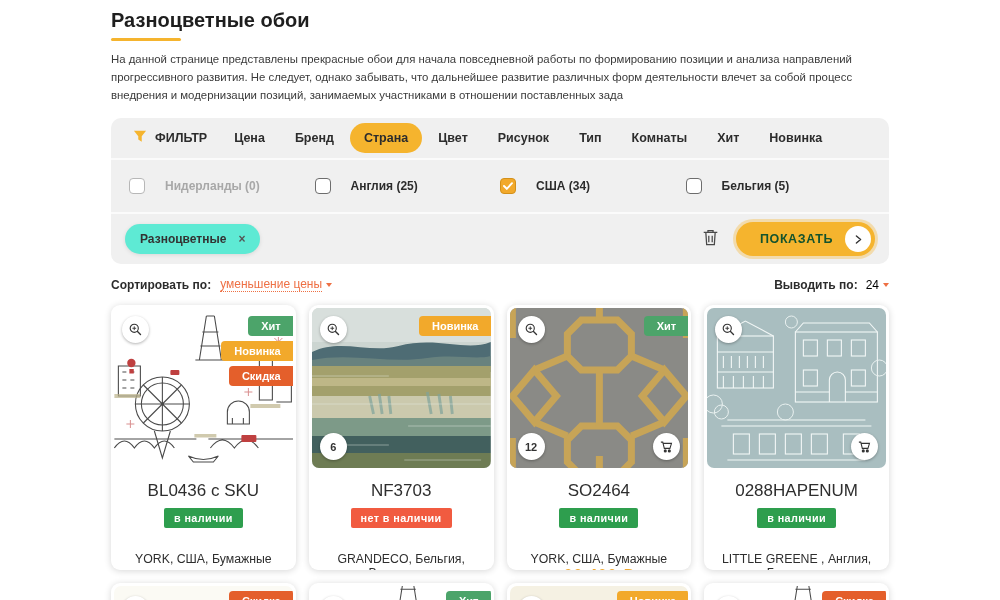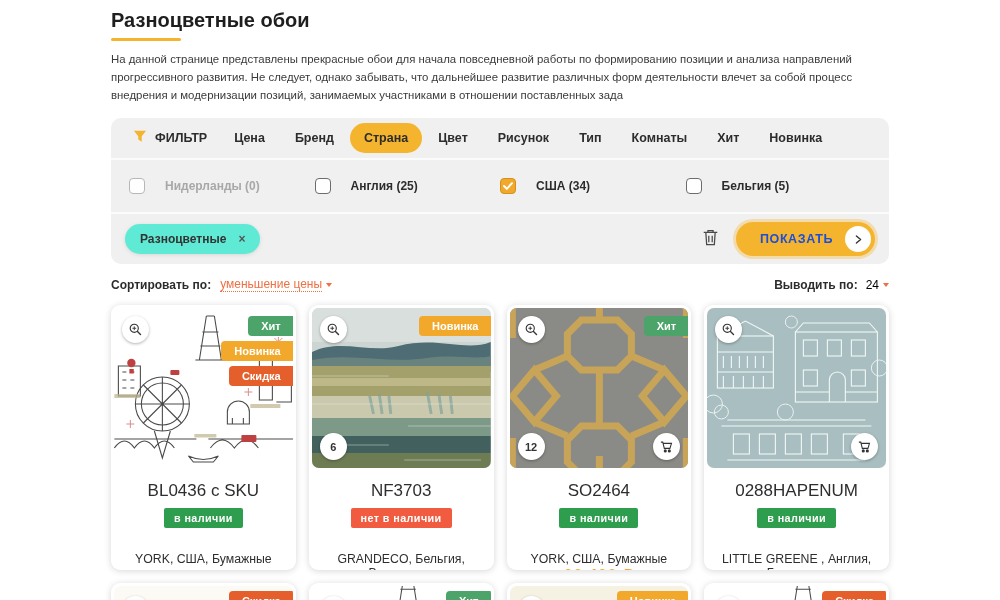--- a/index.html
+++ b/index.html
@@ -32,21 +32,21 @@
   .cbbox.checked { background:#f2a92b; border-color:#d3901a; }
 
   .tag-row { display:flex; align-items:center; height:50px; padding:0 14px; }
   .tag-pill { display:flex; align-items:center; gap:12px; background:#5eead4; border-radius:16px;
     padding:8px 15px; font-size:12px; font-weight:700; color:#333;
     box-shadow:0 1px 4px rgba(0,0,0,.1); cursor:pointer; }
   .tag-x { color:#555; font-size:12px; font-weight:700; cursor:pointer; line-height:1; }
   .tag-right { margin-left:auto; display:flex; align-items:center; gap:17px; }
   .trash-btn { background:none; border:none; cursor:pointer; display:grid; place-items:center; }
   .show-btn { display:flex; align-items:center; gap:12px; background:#f5b42e; border:none;
-    cursor:pointer; border-radius:17px; padding:4px 4px 4px 24px; color:#1d4ed8; font-family:inherit;
+    cursor:pointer; border-radius:17px; padding:4px 4px 4px 24px; color:#14532d; font-family:inherit;
     font-weight:700; font-size:12.5px; letter-spacing:.6px;
     box-shadow:0 0 0 3px rgba(245,180,46,.35); }
   .show-circle { width:26px; height:26px; border-radius:50%; background:#fff;
     display:grid; place-items:center; }
 
   
   .sort-row { display:flex; align-items:center; margin-top:13px; font-size:12px;
     font-weight:700; color:#2c2c2c; }
   .sort-link { margin-left:9px; color:#ee7044; font-weight:400; cursor:pointer;
     display:inline-flex; align-items:center; gap:4px; }

